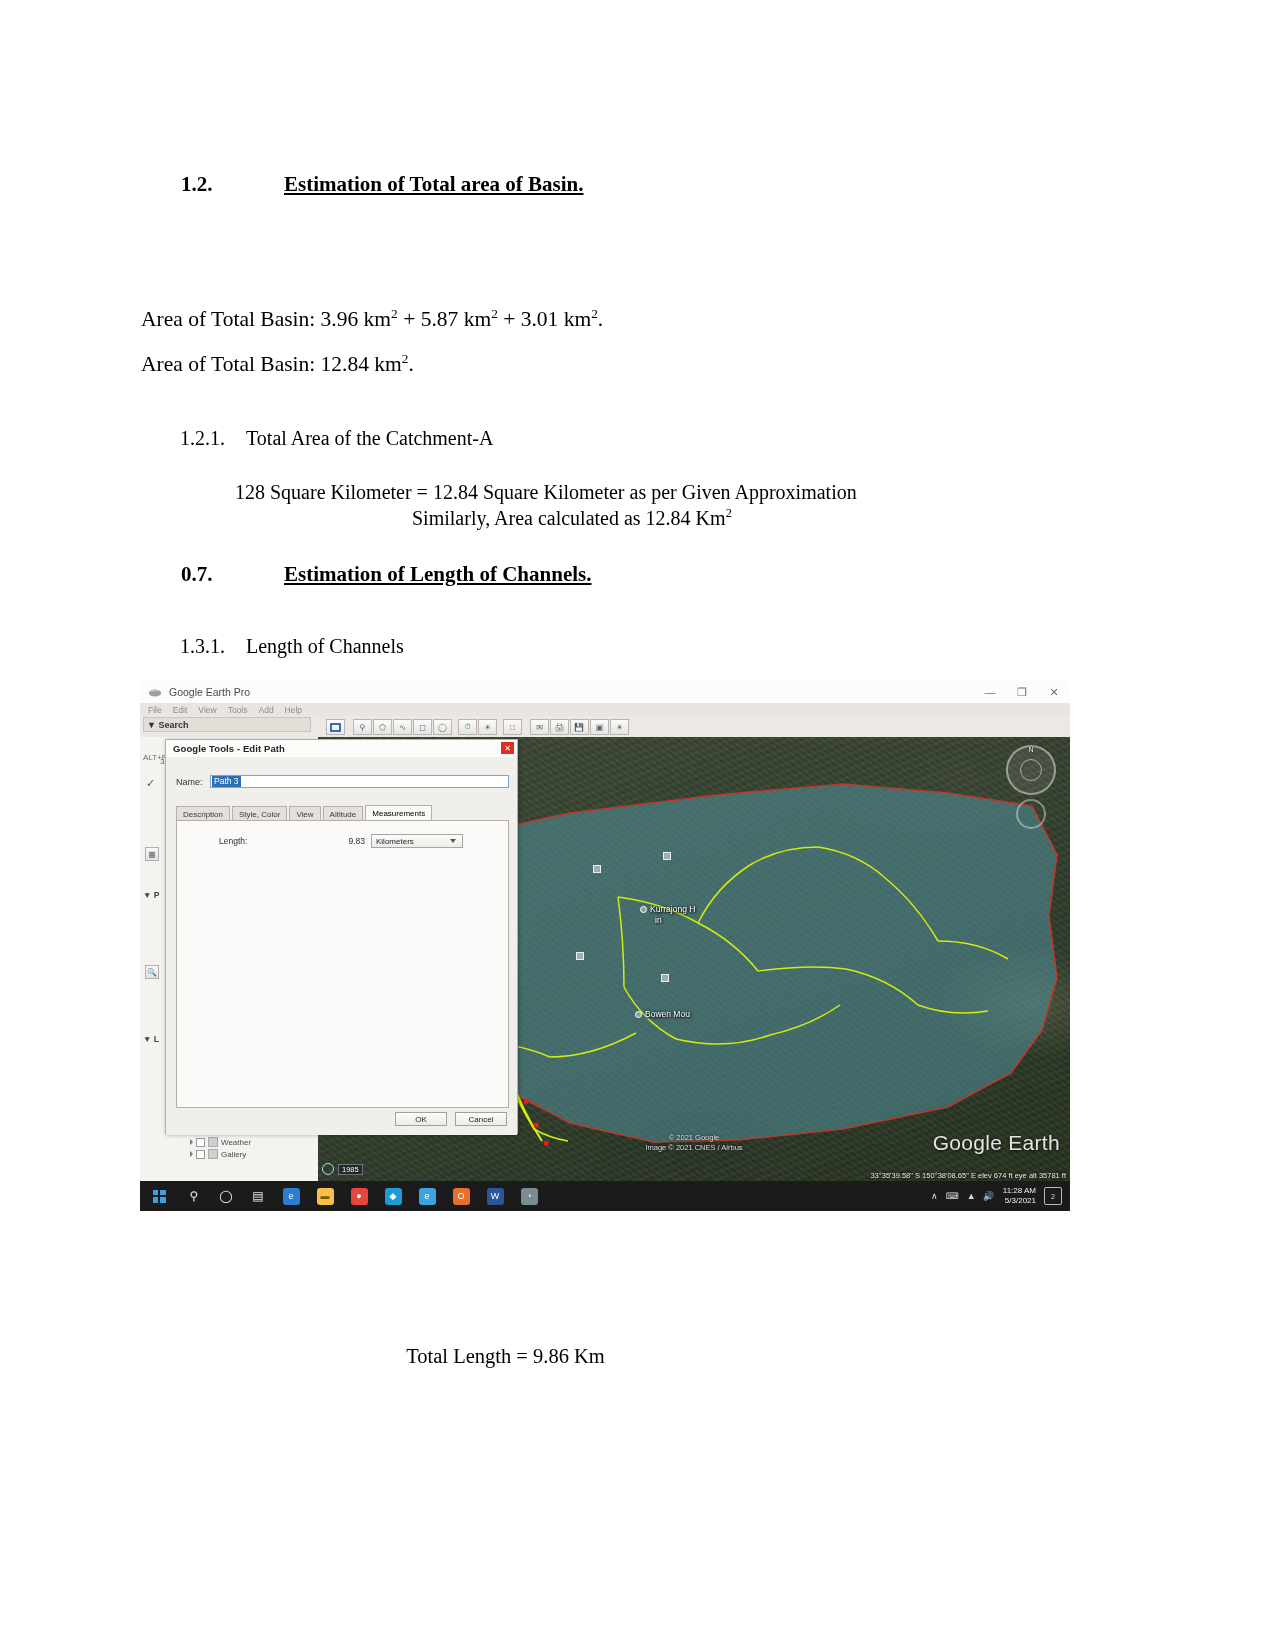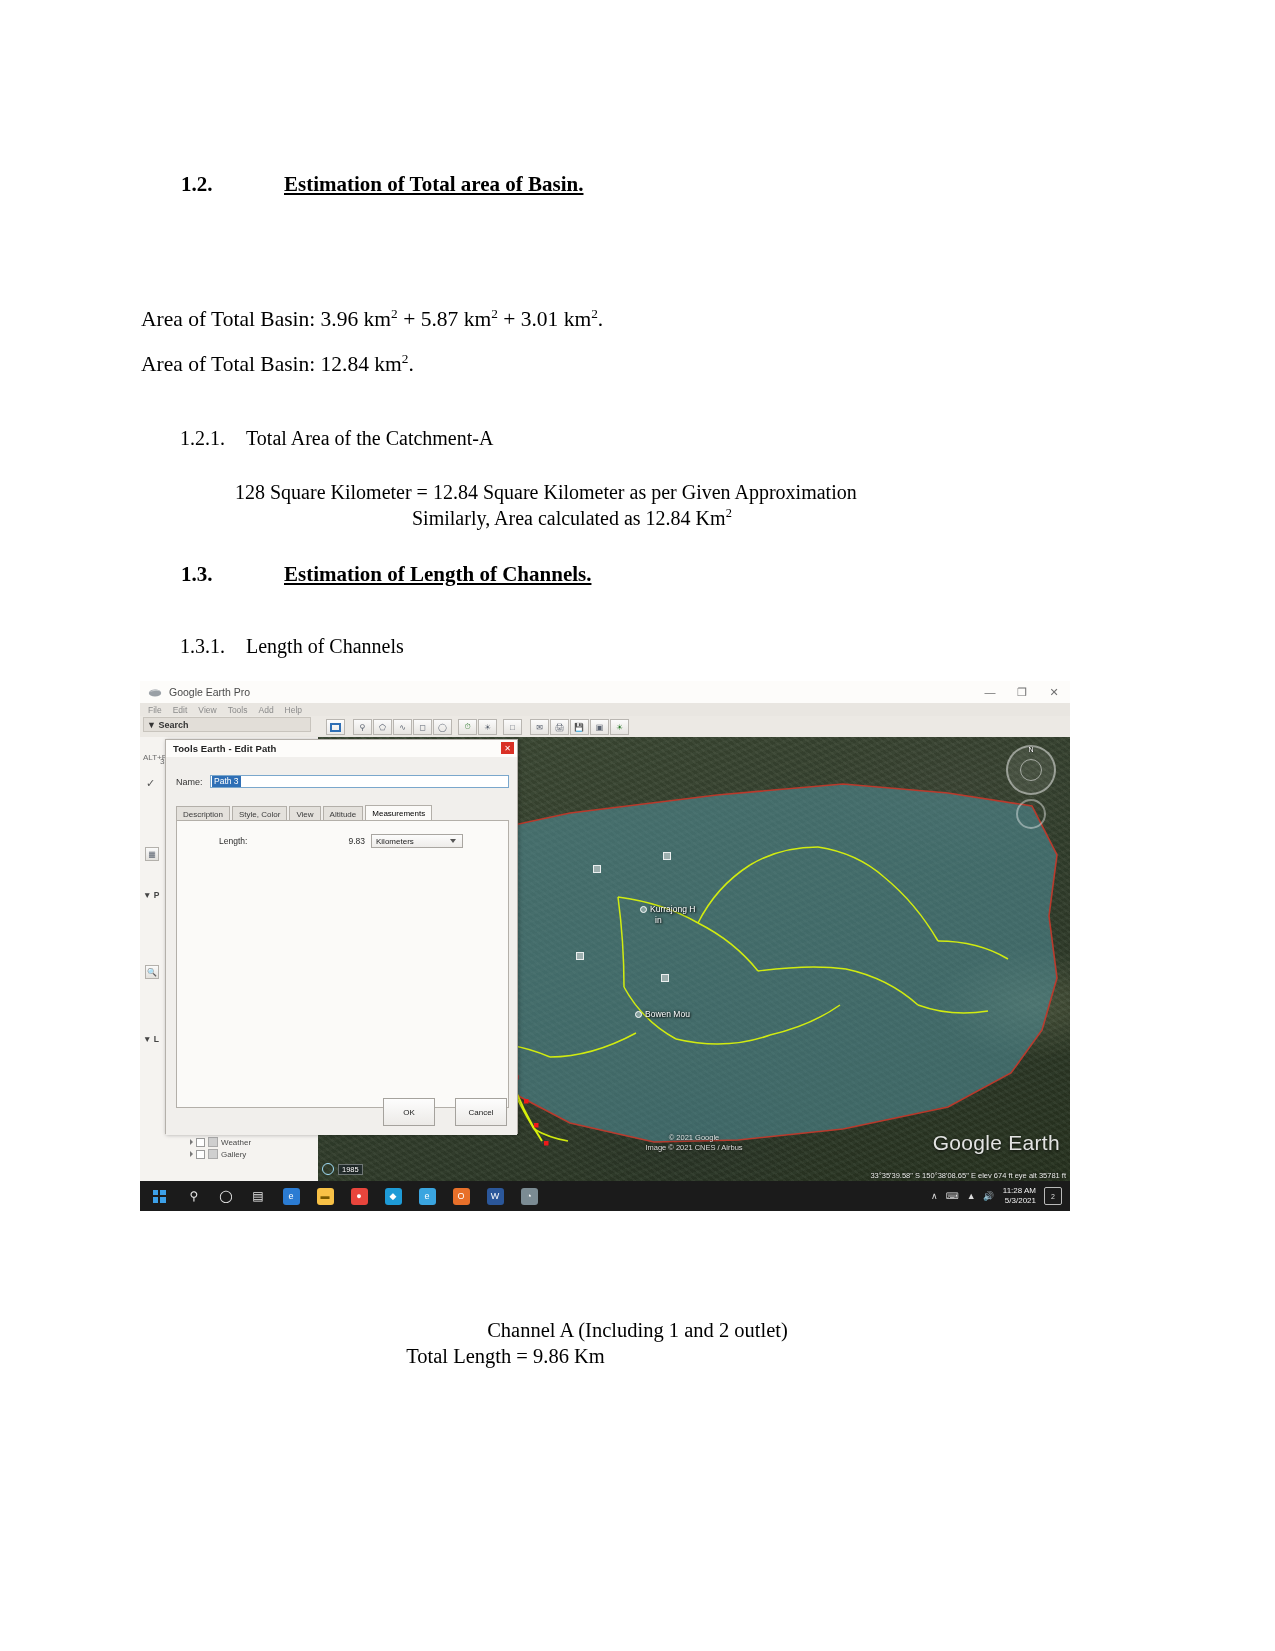--- a/index.html
+++ b/index.html
@@ -513,30 +513,29 @@
     border-right: 3px solid transparent;
     border-top: 4px solid #555;
   }
   #dlg-buttons {
     position: absolute;
     right: 10px; bottom: 9px;
     display: flex;
     gap: 8px;
   }
   .dlg-btn {
-    width: 52px; height: 28px;
+    width: 52px; height: 14px;
     background: linear-gradient(#fdfdfd,#eceae7);
     border: 1px solid #a5a29d;
     box-sizing: border-box;
     font-size: 8px;
     color: #222;
     display: flex;
     align-items: center;
     justify-content: center;
-    margin-left: 12px;
   }
 
   
   #taskbar {
     position: absolute;
     left: 0; top: 500px;
     width: 930px; height: 30px;
     background: #1b1b1b;
     display: flex;
     align-items: center;
@@ -628,21 +627,21 @@
   <div class="body-line" style="left:141px; top:307px;"><span>Area of Total Basin: 3.96 km</span><sup>2</sup><span> + 5.87 km</span><sup>2</sup><span> + 3.01 km</span><sup>2</sup><span>.</span></div>
 
   <div class="body-line" style="left:141px; top:352px;"><span>Area of Total Basin: 12.84 km</span><sup>2</sup><span>.</span></div>
 
   <div class="sub-num" style="left:180px; top:427px;">1.2.1.</div>
   <div class="sub-title" style="left:246px; top:427px;">Total Area of the Catchment-A</div>
 
   <div class="center-line" style="left:235px; top:481px;">128 Square Kilometer = 12.84 Square Kilometer as per Given Approximation</div>
   <div class="center-line" style="left:412px; top:507px;"><span>Similarly, Area calculated as 12.84 Km</span><sup>2</sup></div>
 
-  <div class="h-num" style="left:181px; top:562px;">1.3.</div>
+  <div class="h-num" style="left:181px; top:562px;">0.7.</div>
   <div class="h-title" style="left:284px; top:562px;">Estimation of Length of Channels.</div>
 
   <div class="sub-num" style="left:180px; top:635px;">1.3.1.</div>
   <div class="sub-title" style="left:246px; top:635px;">Length of Channels</div>
 
   <div id="ge-shot">
 
     <div id="ge-titlebar">
       <span class="tb-icon">
         <svg width="14" height="14" viewBox="0 0 14 14">
@@ -840,21 +839,21 @@
 
     <div id="hist-bar">
       <span class="clock"></span>
       <span class="yr">1985</span>
     </div>
 
     <div id="ge-status">33°35'39.58" S   150°38'08.65" E   elev  674 ft    eye alt  35781 ft</div>
 
     <div id="edit-dialog">
       <div id="dlg-titlebar">
-        <span id="dlg-title">Tools Earth - Edit Path</span>
+        <span id="dlg-title">Google Tools - Edit Path</span>
         <span id="dlg-close">✕</span>
       </div>
 
       <div id="dlg-body">
         <div id="name-row">
           <span id="name-label">Name:</span>
           <span id="name-input">
             <span id="name-value">Path 3</span>
           </span>
         </div>
@@ -933,16 +932,15 @@
           <div>5/3/2021</div>
         </span>
         <span id="tb-notify">
           <span>2</span>
         </span>
       </span>
     </div>
 
   </div>
 
-  <div class="caption" style="left:0; top:1319px; width:1275px;">Channel A (Including 1 and 2 outlet)</div>
   <div class="caption" style="left:0; top:1345px; width:1011px;">Total Length = 9.86 Km</div>
 
 </div>
 
 </body></html>

